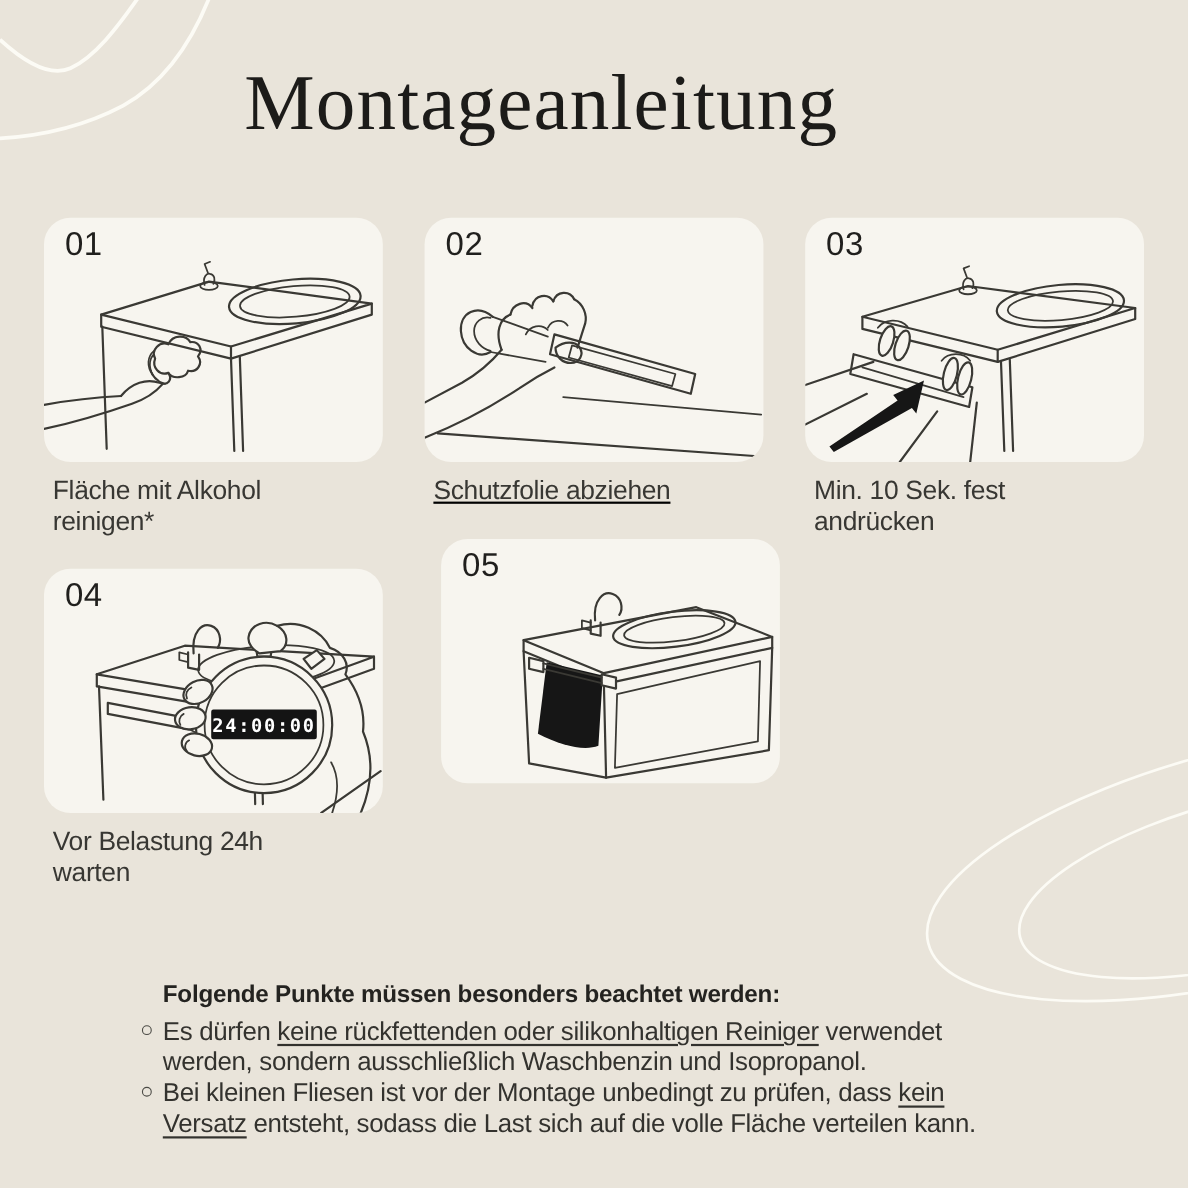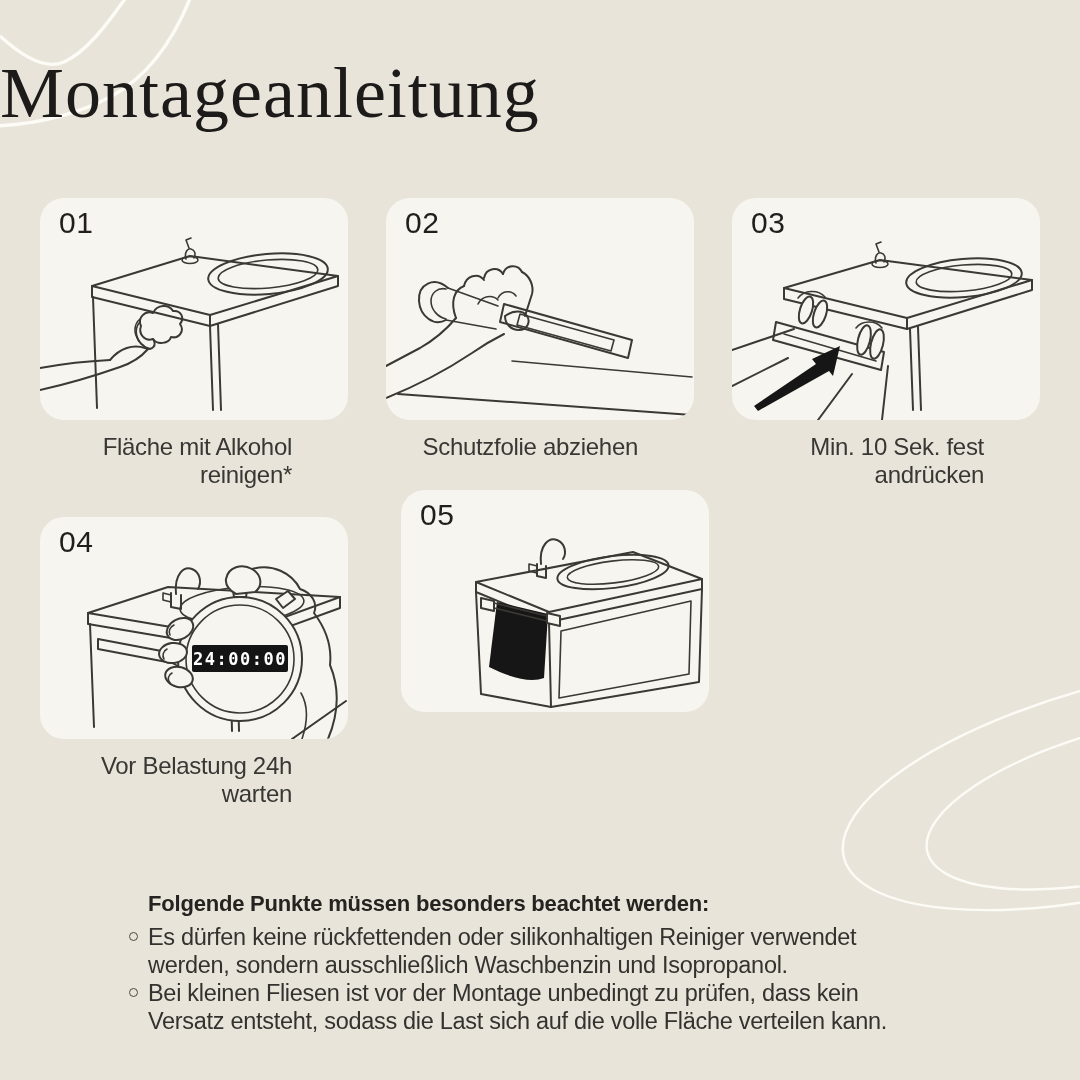--- a/index.html
+++ b/index.html
@@ -18,65 +18,66 @@
     position:relative;width:1080px;height:1080px;overflow:hidden;
     background:var(--bg);
     font-family:"Liberation Sans","DejaVu Sans",sans-serif;
   }
   svg.decor{position:absolute;inset:0;z-index:0;}
   .decor path,.decor ellipse{fill:none;stroke:var(--decor);}
   .decor .thick{stroke-width:3.4px;}
   .decor .thin{stroke-width:2.4px;}
 
   .title{
-    position:absolute;top:52px;left:0;width:984px;text-align:left;z-index:2;
+    position:absolute;top:52px;left:0;width:984px;text-align:center;z-index:2;
     font-family:"Liberation Serif","DejaVu Serif",serif;
     font-weight:400;font-size:72px;letter-spacing:1px;color:#1c1b19;
   }
 
   .step{position:absolute;width:252px;z-index:2;}
   .card{
     position:relative;width:308px;height:222px;border-radius:24px;
     background:var(--card);overflow:hidden;
   }
   .num{
     position:absolute;top:8px;left:19px;z-index:3;
     font-size:30px;font-weight:500;letter-spacing:.5px;color:var(--ink);
   }
   .card svg{position:absolute;inset:0;}
   .ln{fill:none;stroke:var(--stroke);stroke-width:2px;stroke-linecap:round;stroke-linejoin:round;}
   .ln-thin{fill:none;stroke:var(--stroke);stroke-width:1.6px;stroke-linecap:round;stroke-linejoin:round;}
   .fillcard{fill:var(--card);stroke:var(--stroke);stroke-width:2px;stroke-linejoin:round;}
   .solid{fill:var(--black);stroke:none;}
   .caption{
     margin-top:13px;padding-left:8px;
-    font-size:24px;letter-spacing:-0.3px;color:var(--caption);text-align:right;
+    font-size:24px;letter-spacing:-0.3px;color:var(--caption);
   }
 
   .s1{left:40px;top:198px;}
-  .s2{left:386px;top:198px;}
+  .s2{left:386px;top:198px;text-decoration:underline;}
   .s3{left:732px;top:198px;}
   .s4{left:40px;top:517px;}
   .s5{left:401px;top:490px;}
 
   .notes{position:absolute;left:128px;top:891px;width:782px;z-index:2;color:var(--notes);}
   .notes-heading{
     font-size:22px;font-weight:700;letter-spacing:-0.2px;color:#242320;
     padding-left:20px;margin-bottom:6px;
   }
   .notes ul{list-style:none;}
   .notes li{
     position:relative;padding-left:20px;
     font-size:23.5px;line-height:28px;letter-spacing:-0.3px;
   }
   .notes li::before{
     content:"";position:absolute;left:1px;top:9px;width:7px;height:7px;
     border:1.8px solid #4b4a45;border-radius:50%;
   }
   .u{
+    text-decoration:underline;
     text-decoration-thickness:1.5px;
     text-underline-offset:4px;
   }
   .disp-text{
     font-family:"DejaVu Sans Mono","Liberation Mono",monospace;
     font-weight:bold;letter-spacing:1.5px;
   }
 </style>
 </head>
 <body>

